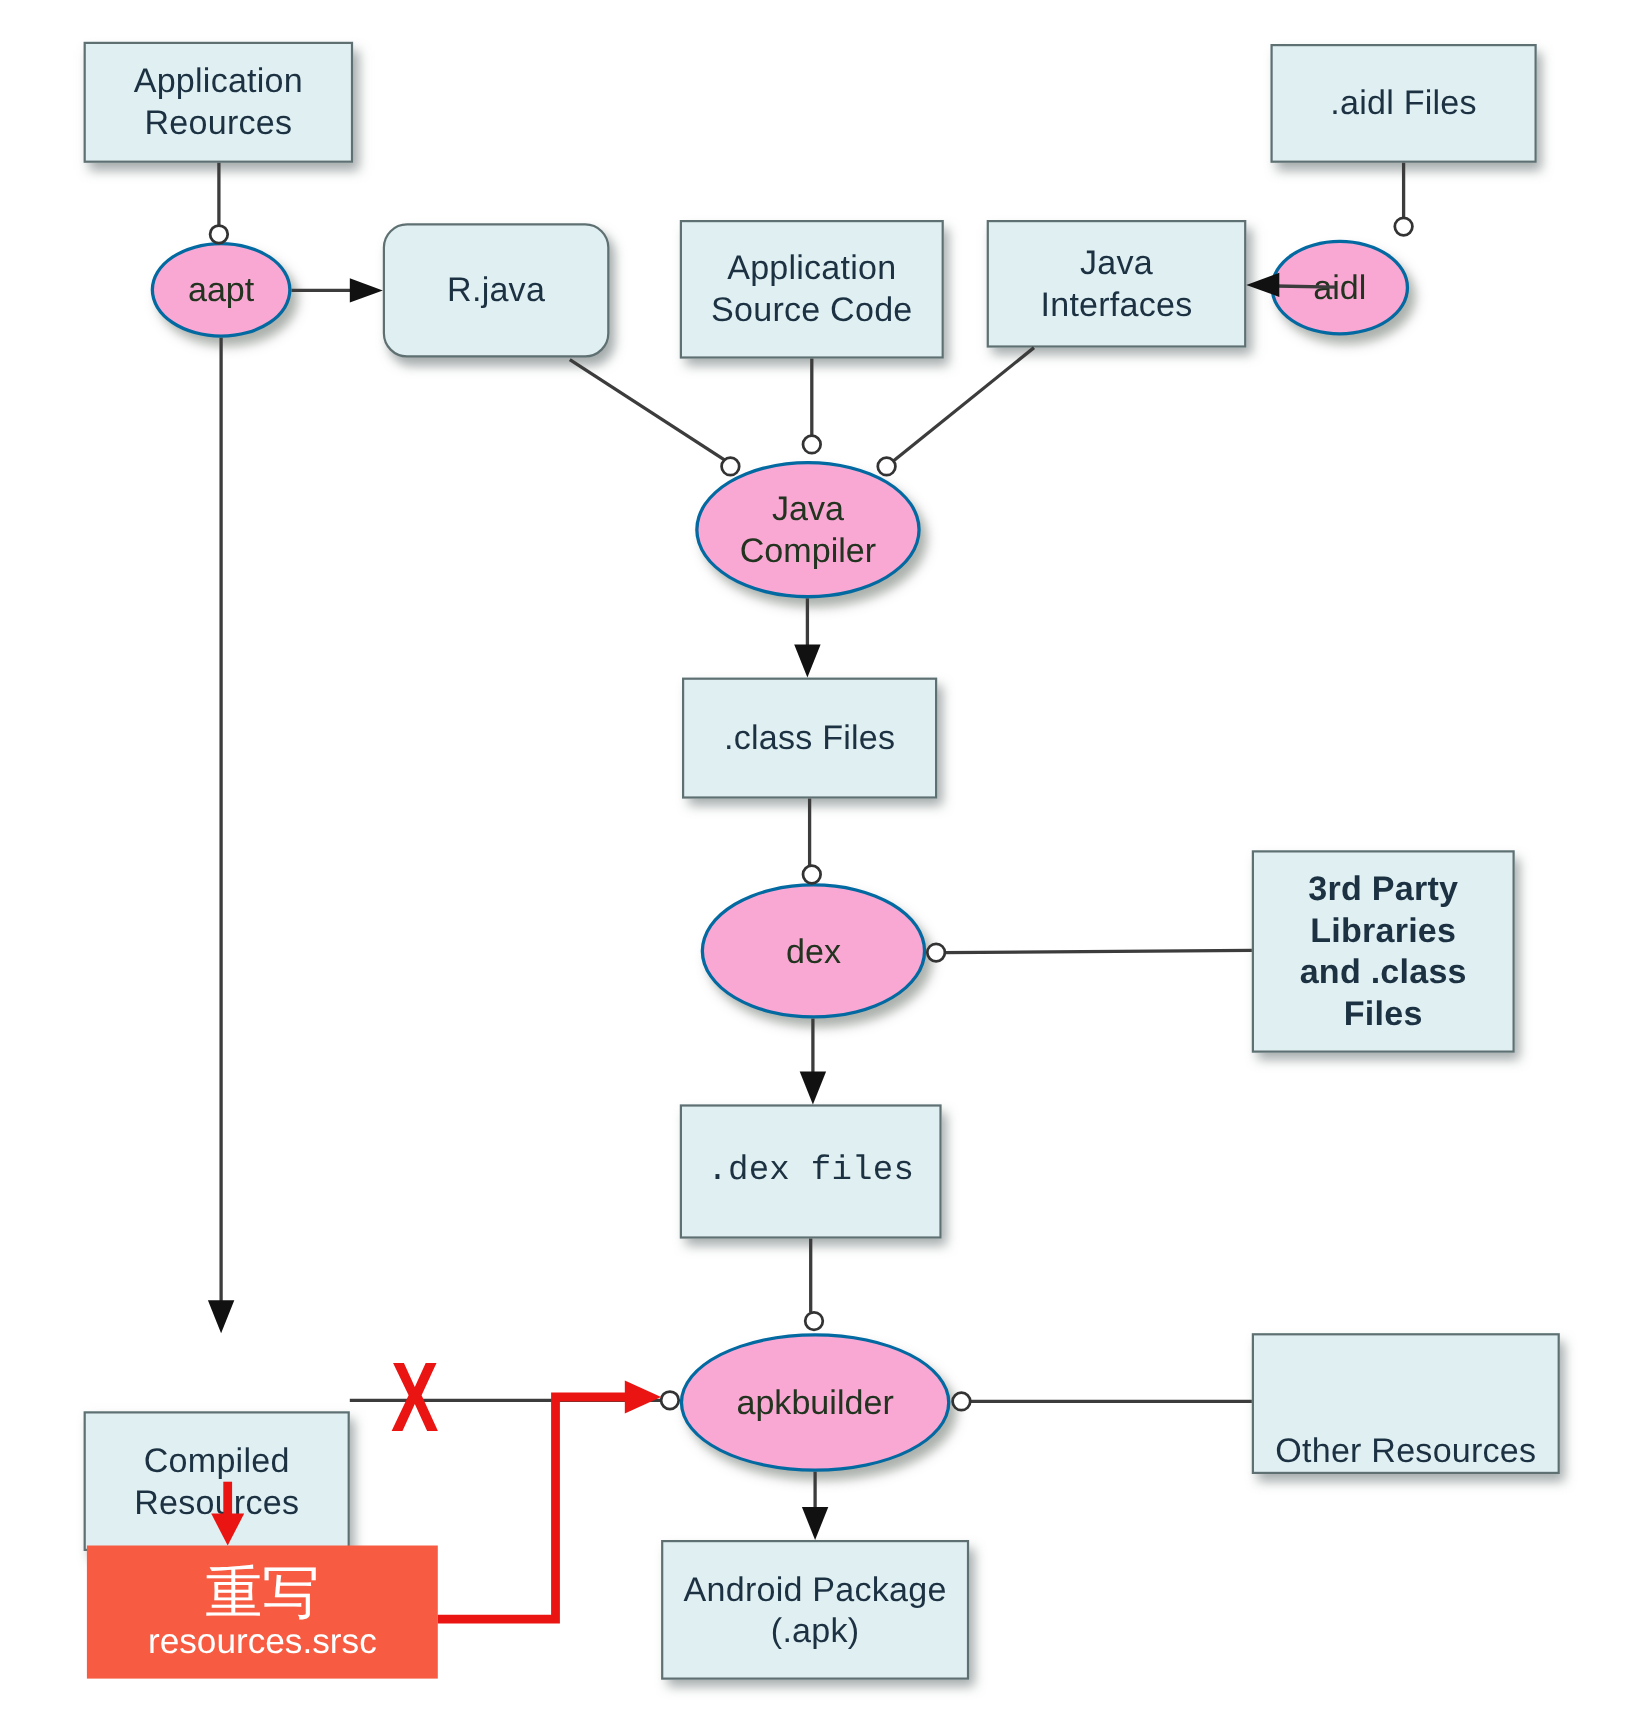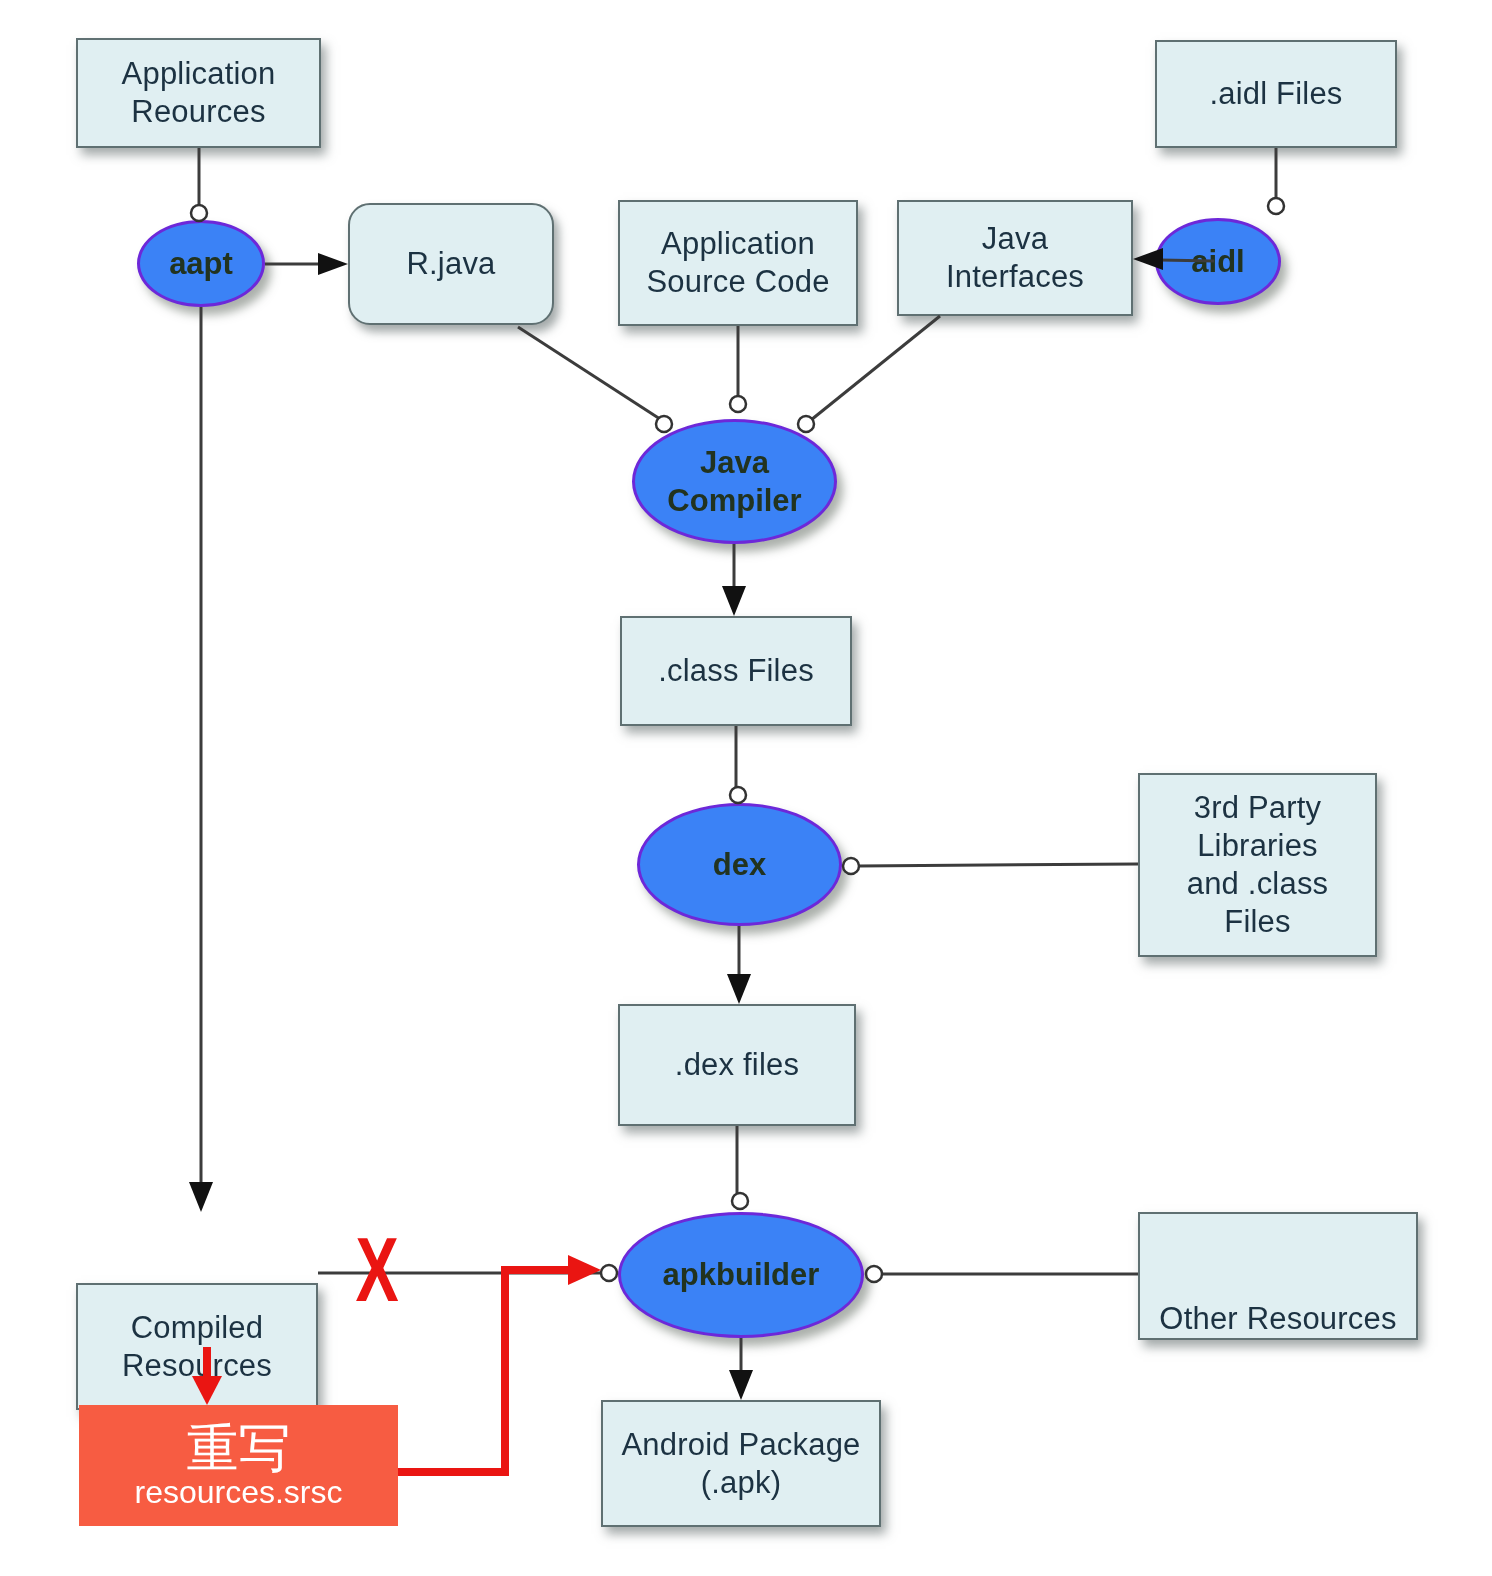--- a/index.html
+++ b/index.html
@@ -23,41 +23,40 @@
     box-shadow:5px 7px 10px rgba(90,100,100,0.55);
   }
   .box .lbl{
     color:#1c3242;
     font-size:31px;
     line-height:1.22;
     white-space:pre-line;
     letter-spacing:0.2px;
   }
   .ellipse{
-    background:#3b82f6;
-    border:3px solid #6d28d9;
+    background:#f9a8d4;
+    border:3px solid #0369a1;
     border-radius:50%;
     box-shadow:6px 8px 10px rgba(90,100,90,0.5);
-    font-weight:bold;
   }
   .ellipse .lbl{
     color:#22331f;
     font-size:31px;
     line-height:1.2;
     white-space:pre-line;
   }
   
   #n-app-resources{left:76px;top:38px;width:245px;height:110px;}
   #n-r-java{left:348px;top:203px;width:206px;height:122px;border-radius:22px;}
   #n-app-source{left:618px;top:200px;width:240px;height:126px;}
   #n-java-interfaces{left:897px;top:200px;width:236px;height:116px;}
   #n-aidl-files{left:1155px;top:40px;width:242px;height:108px;}
   #n-class-files{left:620px;top:616px;width:232px;height:110px;}
-  #n-third-party{left:1138px;top:773px;width:239px;height:184px;}
-  #n-dex-files{left:618px;top:1004px;width:238px;height:122px;}
+  #n-third-party{left:1138px;top:773px;width:239px;height:184px;font-weight:bold;}
+  #n-dex-files{left:618px;top:1004px;width:238px;height:122px;font-family:Liberation Mono, monospace;}
   #n-compiled-resources{left:76px;top:1283px;width:242px;height:127px;}
   #n-other-resources{left:1138px;top:1212px;width:280px;height:128px;align-items:flex-end;}
   #n-android-package{left:601px;top:1400px;width:280px;height:127px;}
 
   #n-aapt{left:137px;top:220px;width:128px;height:87px;}
   #n-aidl{left:1155px;top:218px;width:126px;height:87px;align-items:center;}
   #n-java-compiler{left:632px;top:419px;width:205px;height:125px;}
   #n-dex{left:637px;top:803px;width:205px;height:123px;}
   #n-apkbuilder{left:618px;top:1212px;width:246px;height:126px;}
 

